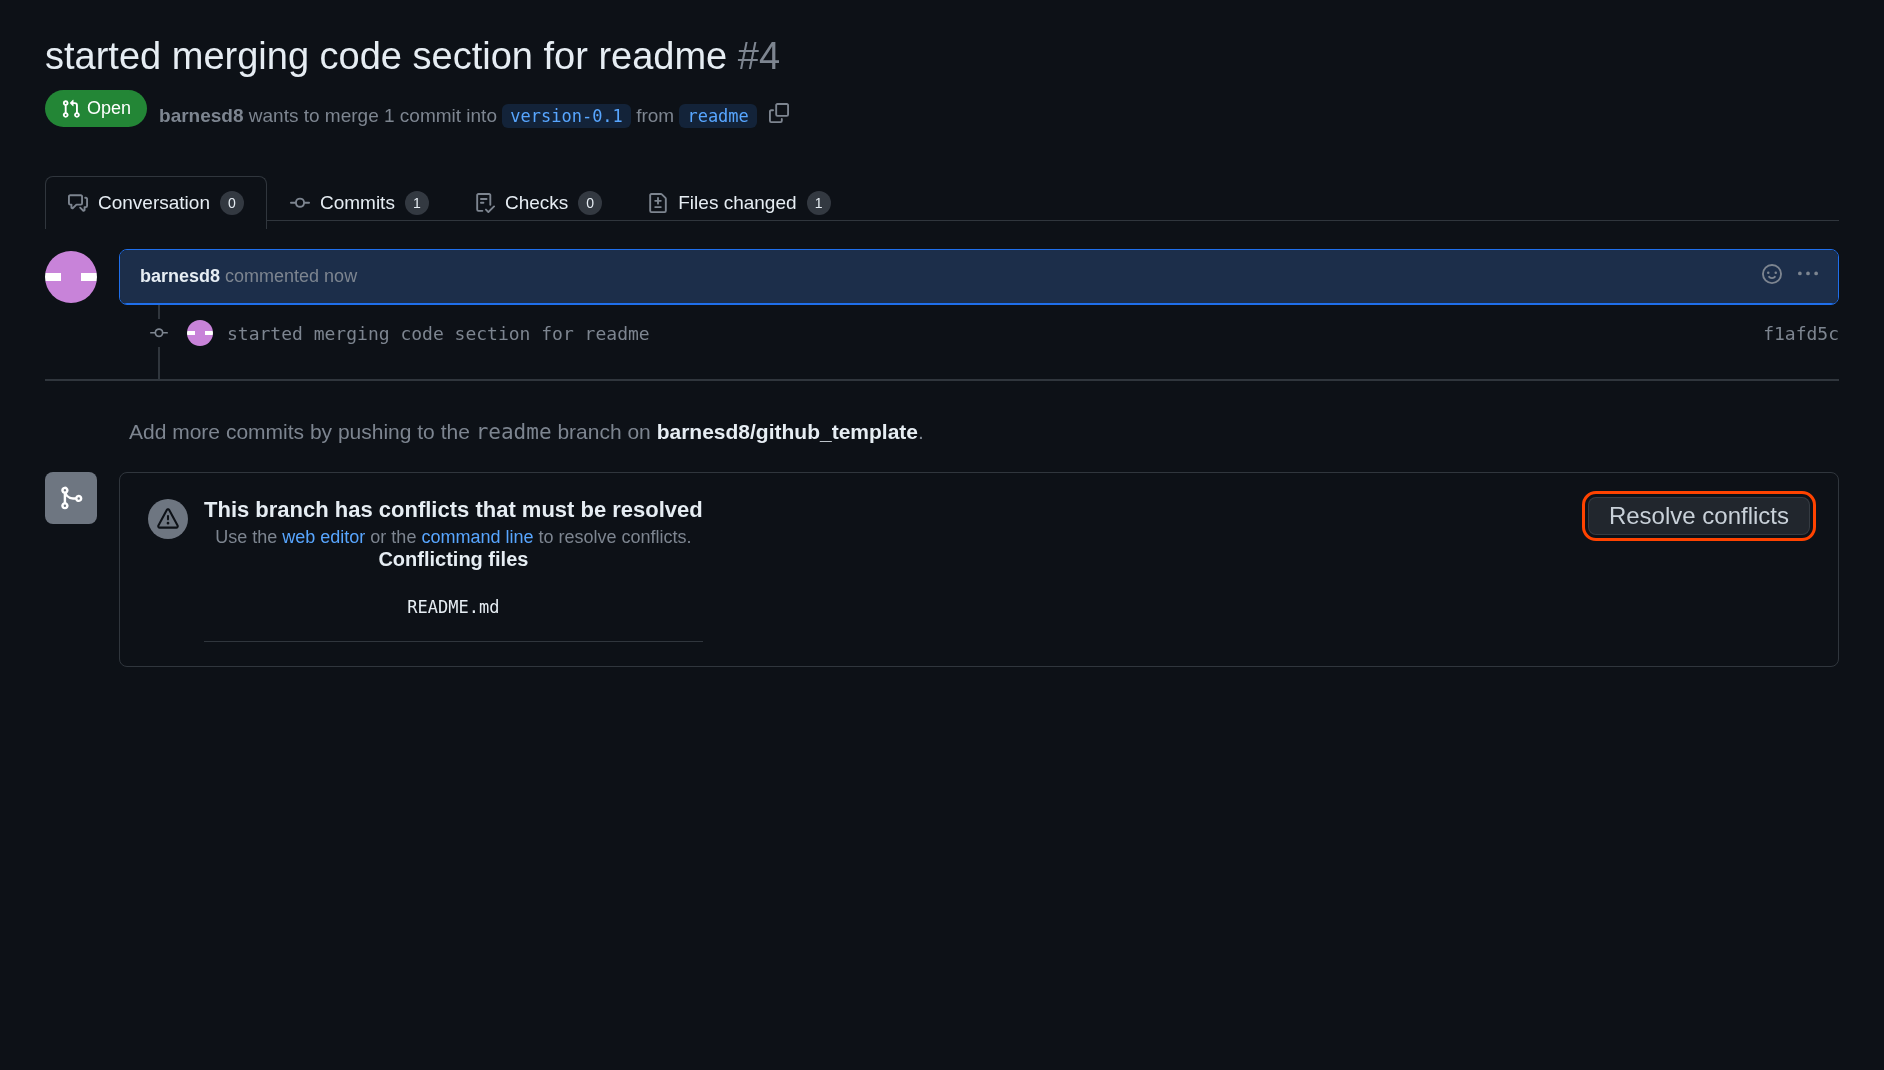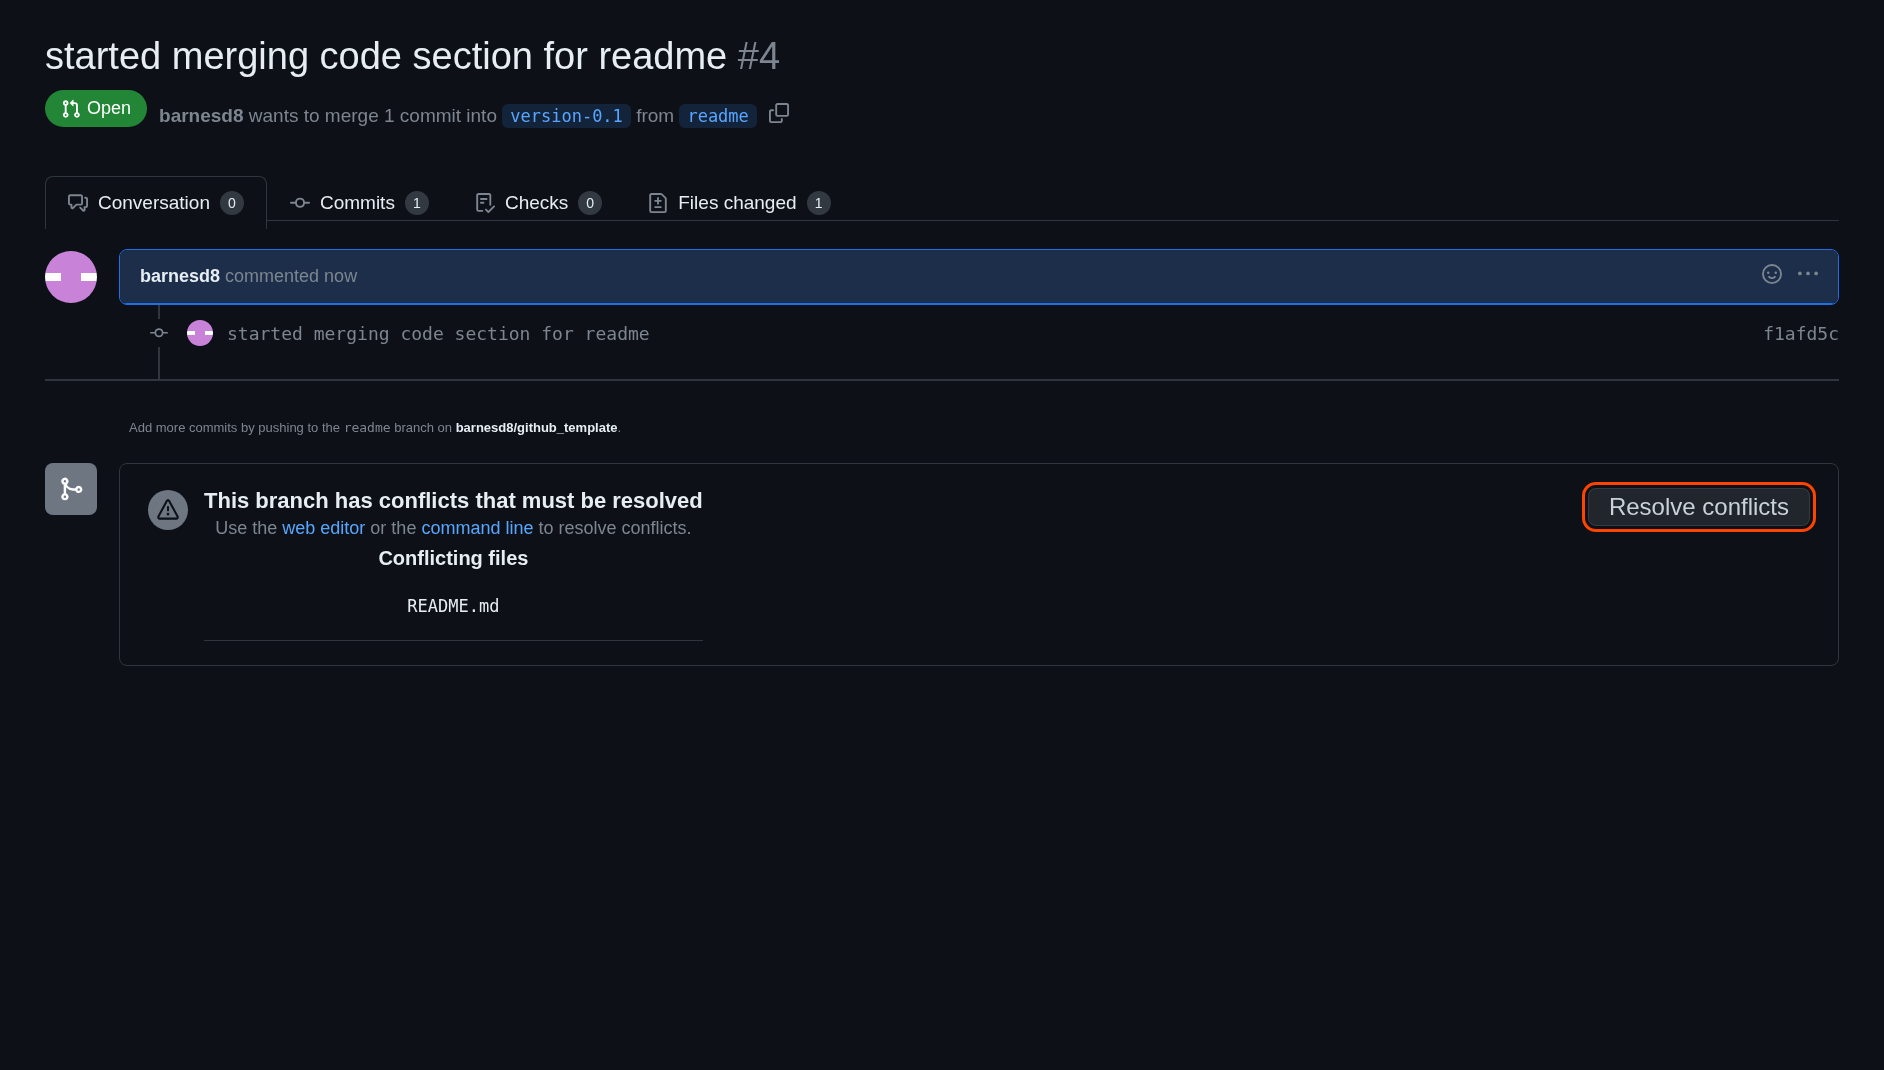--- a/index.html
+++ b/index.html
@@ -229,21 +229,21 @@
     font-size: 18px;
   }
   
   .divider {
     border-top: 2px solid #30363d;
     margin: 18px 0 24px 0;
   }
   
   .push-hint {
     color: #7d8590;
-    font-size: 13px;
+    font-size: 21px;
     margin-left: 84px;
     margin-bottom: 28px;
     margin-top: 39px;
   }
   .push-hint .mono {
     font-family: ui-monospace, SFMono-Regular, "SF Mono", Menlo, monospace;
   }
   .push-hint .repo {
     color: #e6edf3;
     font-weight: 600;
@@ -301,21 +301,20 @@
   
   .conflict-title {
     font-size: 22px;
     font-weight: 600;
     color: #e6edf3;
     margin-bottom: 4px;
   }
   .conflict-sub {
     color: #7d8590;
     font-size: 18px;
-    margin-bottom: 8px;
   }
   .conflict-sub a {
     color: #58a6ff;
     text-decoration: none;
   }
   .conflict-files-title {
     font-size: 20px;
     font-weight: 700;
     color: #e6edf3;
     margin-bottom: 26px;

